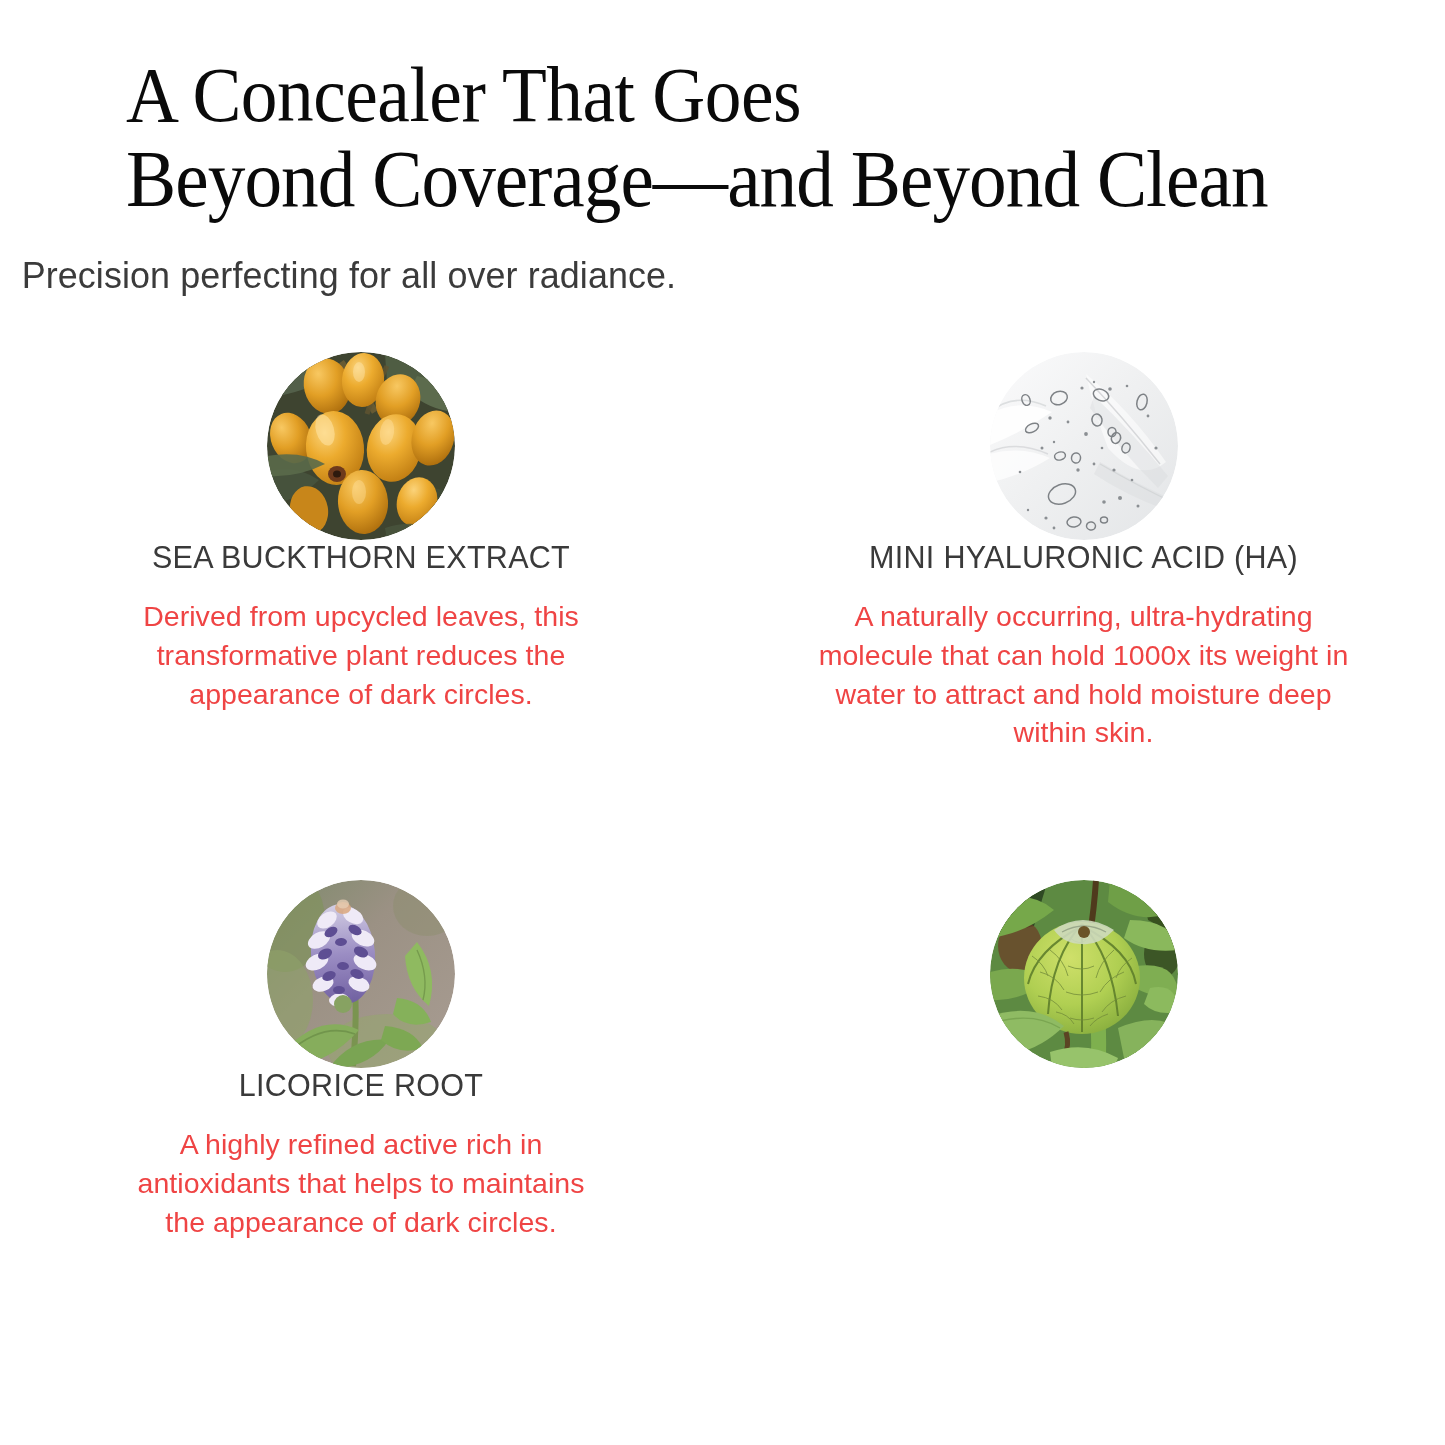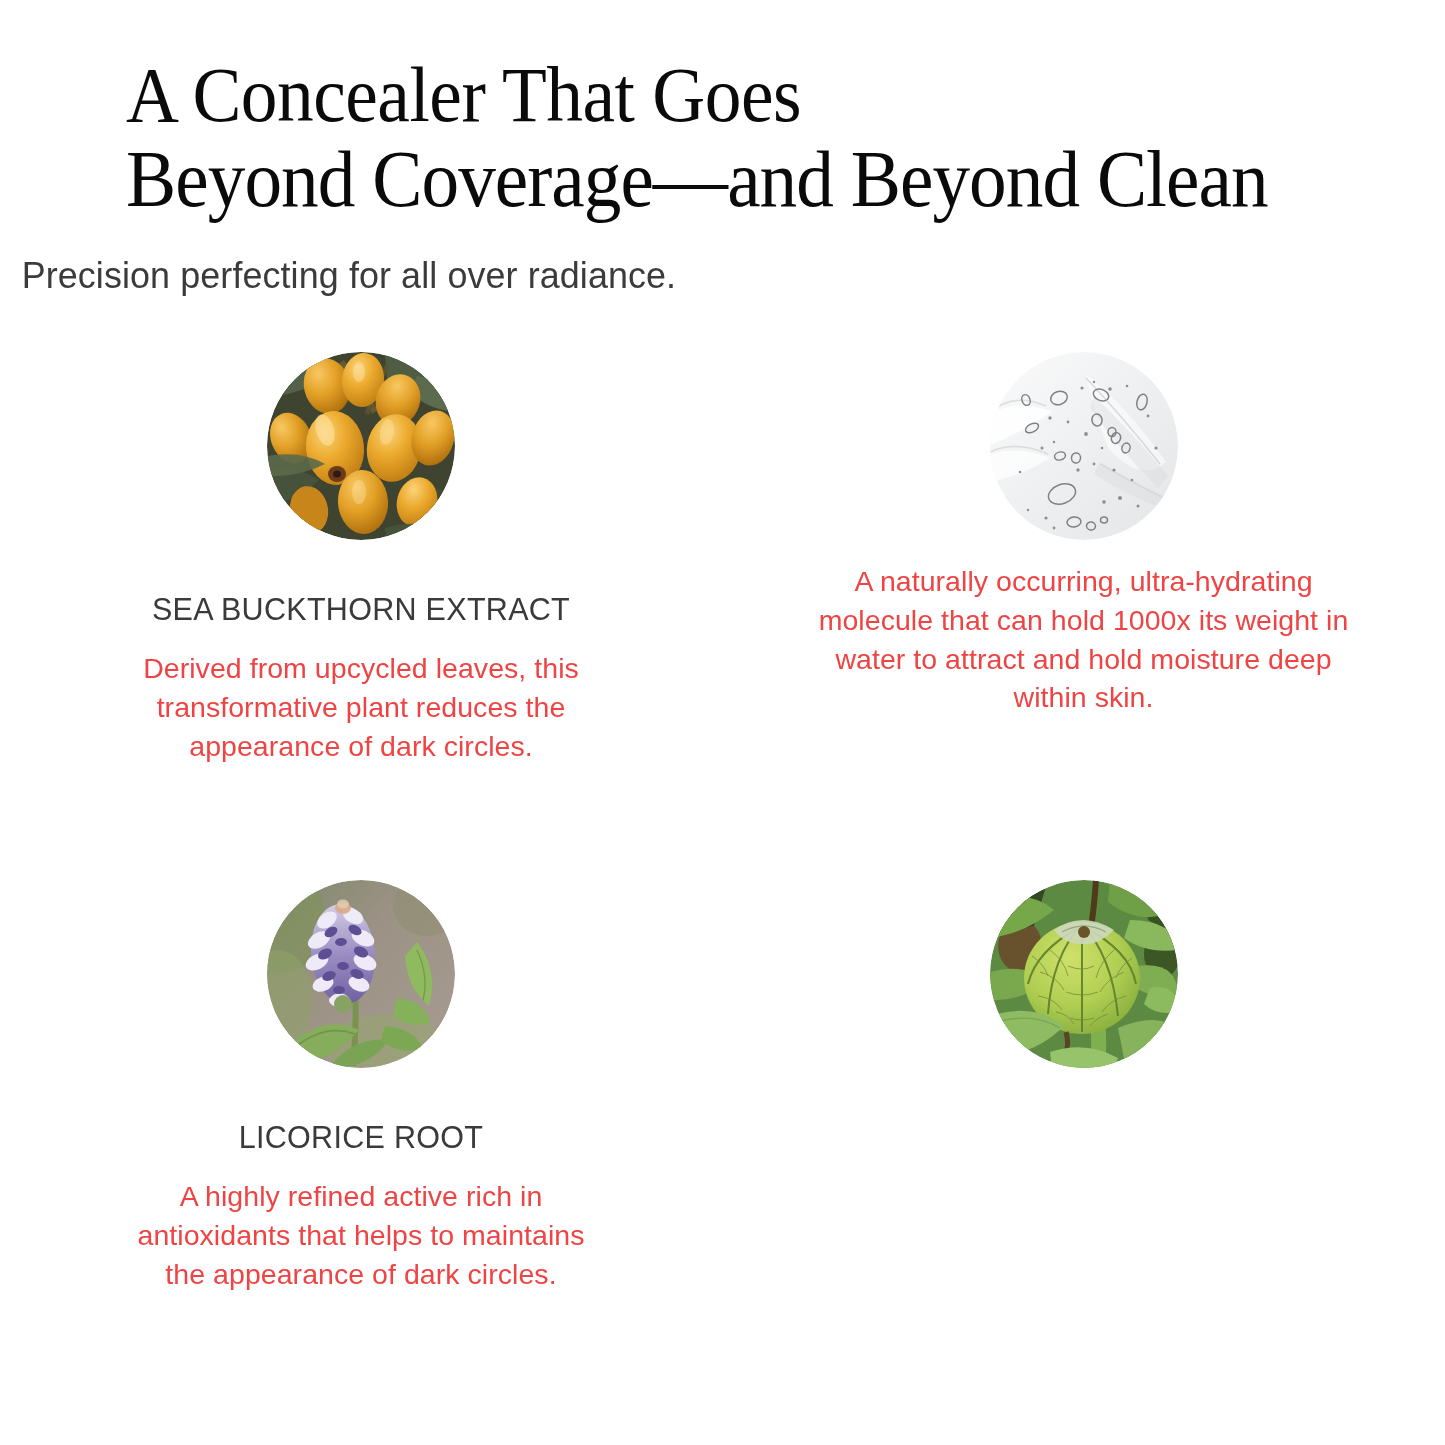--- a/index.html
+++ b/index.html
@@ -83,21 +83,20 @@
     width: 188px;
     height: 188px;
     border-radius: 50%;
     overflow: hidden;
     position: relative;
     flex: none;
   }
   .thumb svg { display: block; width: 188px; height: 188px; }
 
   .card-title {
-    margin-top: 52px;
     font-size: 30.5px;
     font-weight: 400;
     color: #3a3a3a;
     letter-spacing: 0.3px;
     text-align: center;
     white-space: nowrap;
   }
 
   .card-desc {
     margin-top: 22px;
@@ -252,20 +251,21 @@
               <circle cx="38" cy="158" r="1.2"></circle>
                 <circle cx="114" cy="150" r="1.8"></circle>
               <circle cx="158" cy="64" r="1.4"></circle>
                 <circle cx="166" cy="96" r="1.6"></circle>
               <circle cx="30" cy="120" r="1.3"></circle>
                 <circle cx="150" cy="176" r="1.4"></circle>
             </g>
           </g>
         </svg>
       </div>
+      <div class="card-title">MINI HYALURONIC ACID (HA)</div>
       <div class="card-desc wide">A naturally occurring, ultra-hydrating molecule that can hold 1000x its weight in water to attract and hold moisture deep within skin.</div>
     </div>
 
     <div class="card row2">
       <div class="thumb">
         <svg viewBox="0 0 188 188" xmlns="http://www.w3.org/2000/svg" aria-hidden="true">
           <defs>
             <clipPath id="cLR">
                 <circle cx="94" cy="94" r="94"></circle>
               </clipPath>

